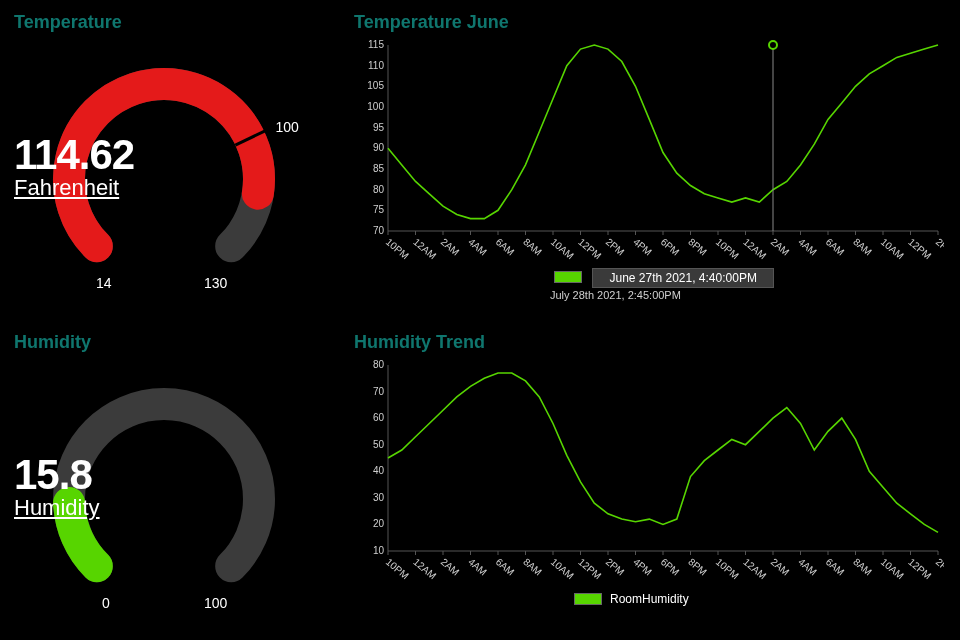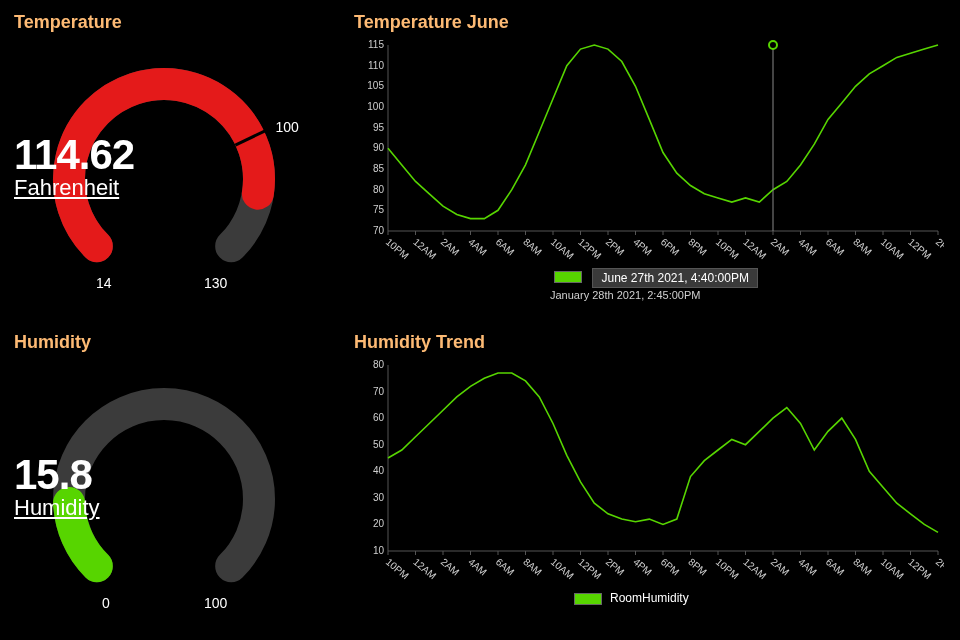--- a/index.html
+++ b/index.html
@@ -1,36 +1,36 @@
 <!DOCTYPE html>
 <html><head>
 <meta charset="utf-8">
 <style>
   * { box-sizing: border-box; margin: 0; padding: 0; }
   html, body { width: 960px; height: 640px; background: #000; color: #fff; font-family: Arial, Helvetica, sans-serif; overflow: hidden; }
   .grid { display: grid; grid-template-columns: 340px 1fr; grid-template-rows: 1fr 1fr; width: 960px; height: 640px; }
   .panel { position: relative; padding: 12px 14px 8px 14px; }
-  .panel-title { font-size: 18px; font-weight: 700; color: #fdba74; margin-bottom: 6px; }
+  .panel-title { font-size: 18px; font-weight: 700; color: #0f766e; margin-bottom: 6px; }
   .gauge-wrap { position: relative; width: 300px; height: 270px; }
   .gauge-center { position: absolute; left: 0; right: 0; top: 92px; }
   .gauge-value { font-size: 42px; font-weight: 600; letter-spacing: -1px; }
   .gauge-unit  { font-size: 22px; font-weight: 400; margin-top: -4px; text-decoration: underline; }
   .gauge-min, .gauge-max { position: absolute; bottom: 18px; font-size: 14px; }
   .gauge-threshold { position: absolute; font-size: 14px; }
   .chart-area { position: relative; width: 100%; height: 100%; }
   .chart-svg { display: block; }
   .y-tick { font-size: 10px; fill: #cfcfcf; text-anchor: end; }
   .x-tick { font-size: 10px; fill: #cfcfcf; text-anchor: start; }
   .axis-line { stroke: #555; stroke-width: 1; }
   .series-line { stroke: #57d500; stroke-width: 1.6; fill: none; }
   .hover-line { stroke: #888; stroke-width: 1; }
   .hover-point { fill: #000; stroke: #57d500; stroke-width: 2; }
-  .legend-box { display: inline-flex; align-items: flex-end; gap: 8px; font-size: 12px; }
+  .legend-box { display: inline-flex; align-items: center; gap: 8px; font-size: 12px; }
   .legend-swatch { width: 28px; height: 12px; border: 1px solid #666; display: inline-block; }
-  .tooltip-box { position: absolute; background: #3a3a3a; border: 1px solid #555; padding: 2px 8px; font-size: 12px; white-space: nowrap; }
+  .tooltip-box { position: absolute; background: #3a3a3a; border: 1px solid #555; padding: 2px 16px; font-size: 12px; white-space: nowrap; }
   .status-line { position: absolute; font-size: 11px; color: #cfcfcf; }
 </style>
 </head>
 <body>
 
 <div class="grid">
 
   <div class="panel">
     <div class="panel-title">Temperature</div>
     <div class="gauge-wrap">
@@ -110,21 +110,21 @@
           <text x="581" y="204" class="x-tick" transform="rotate(40 581 204)">2PM</text>
           <line x1="419" y1="6" x2="419" y2="192" class="hover-line"></line>
           <circle cx="419" cy="6" r="4" class="hover-point"></circle>
         </svg>
       <div style="position:absolute; left:200px; top:230px;">
         <span class="legend-box">
           <span class="legend-swatch" id="temp-legend-swatch" style="background: rgb(87, 213, 0);"></span>
         </span>
         <span class="tooltip-box" style="position:relative; left:6px; top:-1px;">June 27th 2021, 4:40:00PM</span>
       </div>
-      <div class="status-line" style="left:196px; top:250px;">January 28th 2021, 2:45:00PM</div>
+      <div class="status-line" style="left:196px; top:250px;">July 28th 2021, 2:45:00PM</div>
     </div>
   </div>
 
   <div class="panel">
     <div class="panel-title">Humidity</div>
     <div class="gauge-wrap">
       <svg id="gauge-hum-svg" width="300" height="270">
           <path d="M 82.82485578727797 207.175144212722 A 95 95 0 1 1 217.17514421272202 207.175144212722" stroke="#3b3b3b" stroke-width="32" fill="none" stroke-linecap="round"></path>
           <path d="M 82.82485578727797 207.175144212722 A 95 95 0 0 1 55.07921723745869 143.87878843795846" stroke="#57d500" stroke-width="32" fill="none" stroke-linecap="round"></path>
         </svg>

